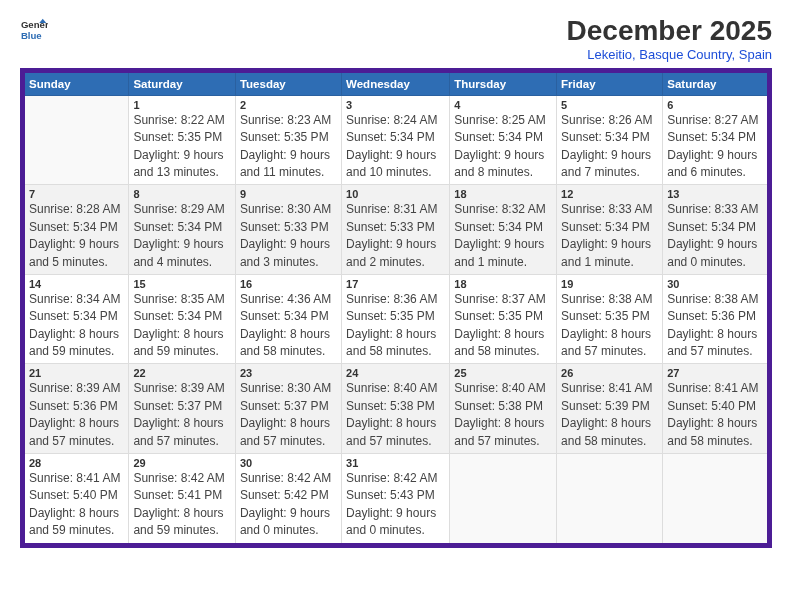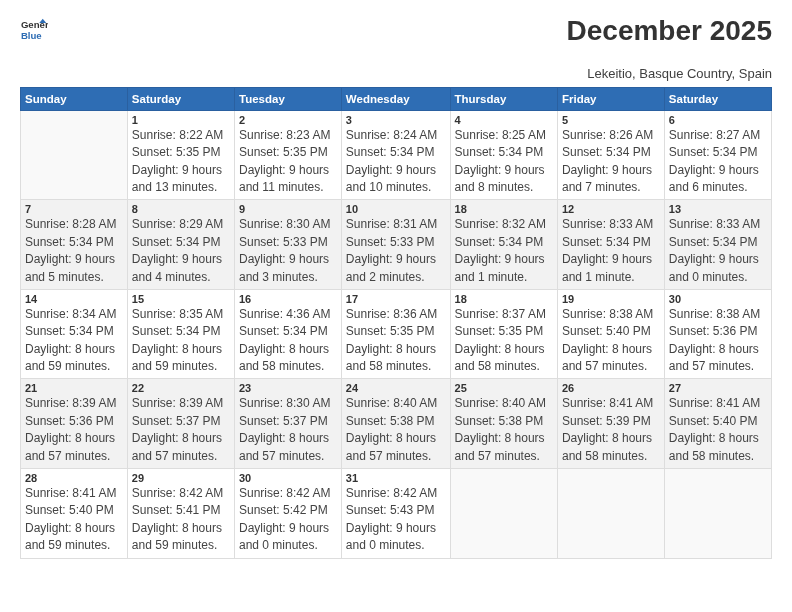--- a/index.html
+++ b/index.html
@@ -36,27 +36,27 @@
     }
     .main-title {
       font-size: 28px;
       font-weight: bold;
       color: #333;
       line-height: 1.1;
       margin-left: 32px;
     }
     .subtitle {
       font-size: 13px;
-      color: #404040;
-      margin-top: 19px;
+      color: #1d4ed8;
+      margin-top: 0;
     }
     .calendar {
       width: 100%;
       border-collapse: collapse;
-      border: 1px solid #4c1d95;
+      border: 5px solid #4c1d95;
     }
     .calendar th {
       background-color: #2e6db4;
       color: #fff;
       font-size: 11.5px;
       font-weight: bold;
       padding: 5px 4px;
       text-align: left;
       border: 1px solid #2a60a0;
     }
@@ -248,21 +248,21 @@
           <td>
             <span class="day-num">18</span>
             <div class="day-info">Sunrise: 8:37 AM
 Sunset: 5:35 PM
 Daylight: 8 hours
 and 58 minutes.</div>
           </td>
           <td>
             <span class="day-num">19</span>
             <div class="day-info">Sunrise: 8:38 AM
-Sunset: 5:40 PM
+Sunset: 5:35 PM
 Daylight: 8 hours
 and 57 minutes.</div>
           </td>
           <td>
             <span class="day-num">30</span>
             <div class="day-info">Sunrise: 8:38 AM
 Sunset: 5:36 PM
 Daylight: 8 hours
 and 57 minutes.</div>
           </td>

